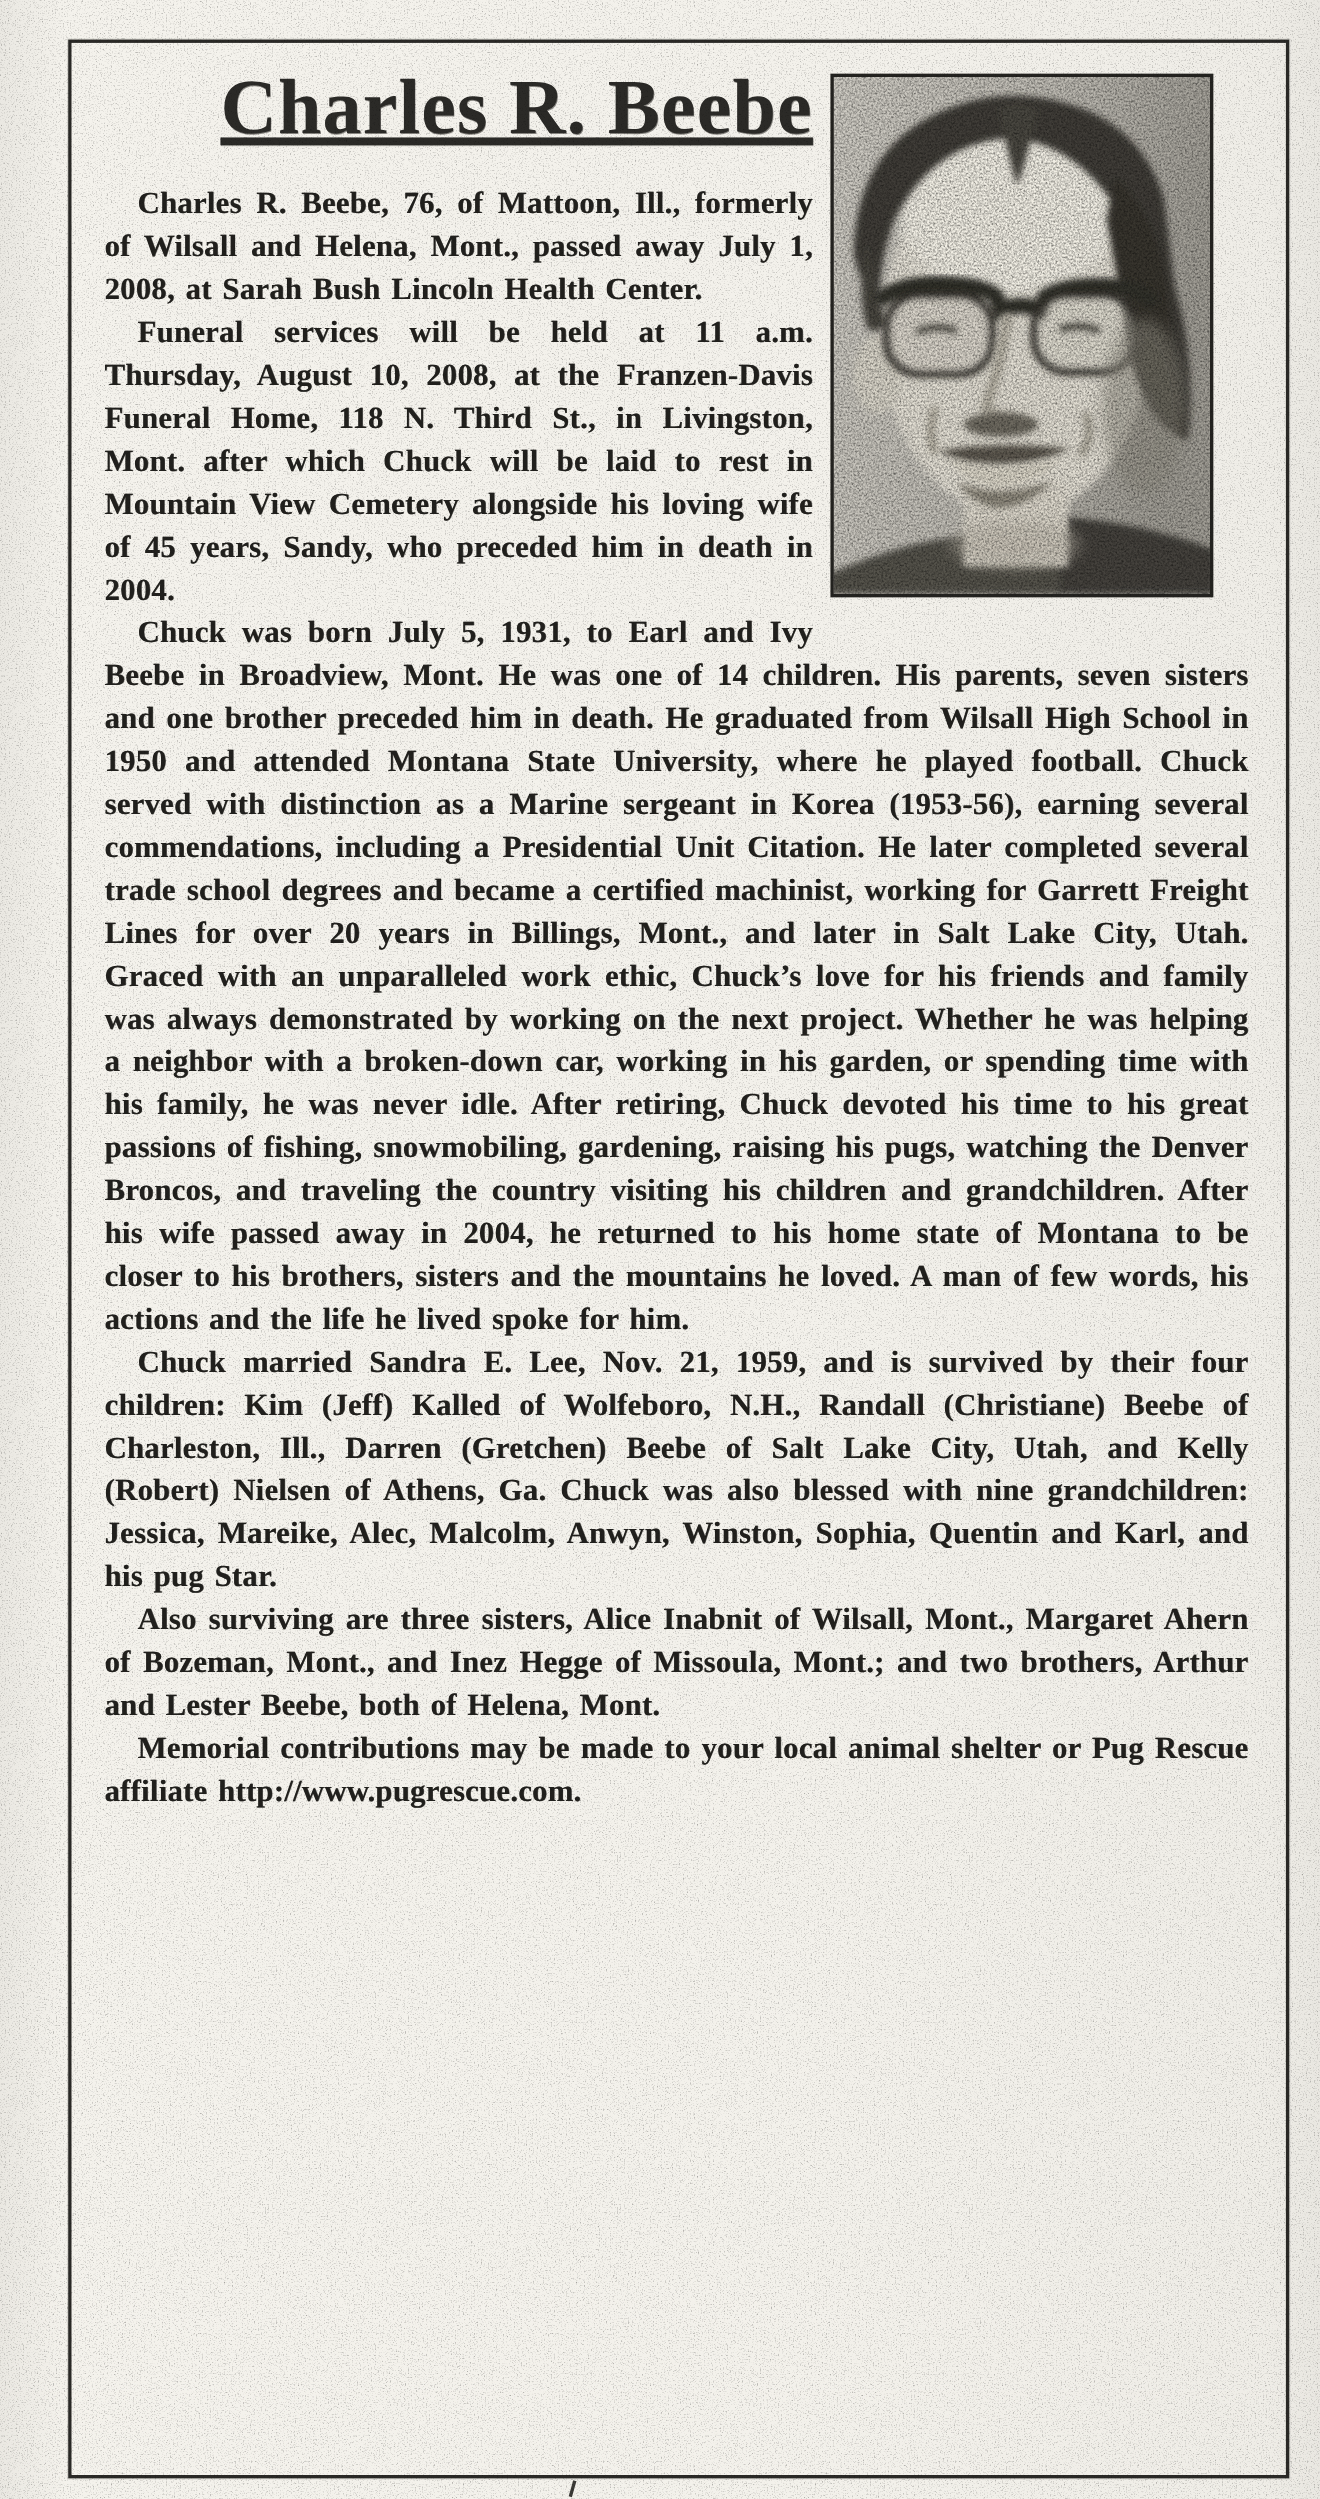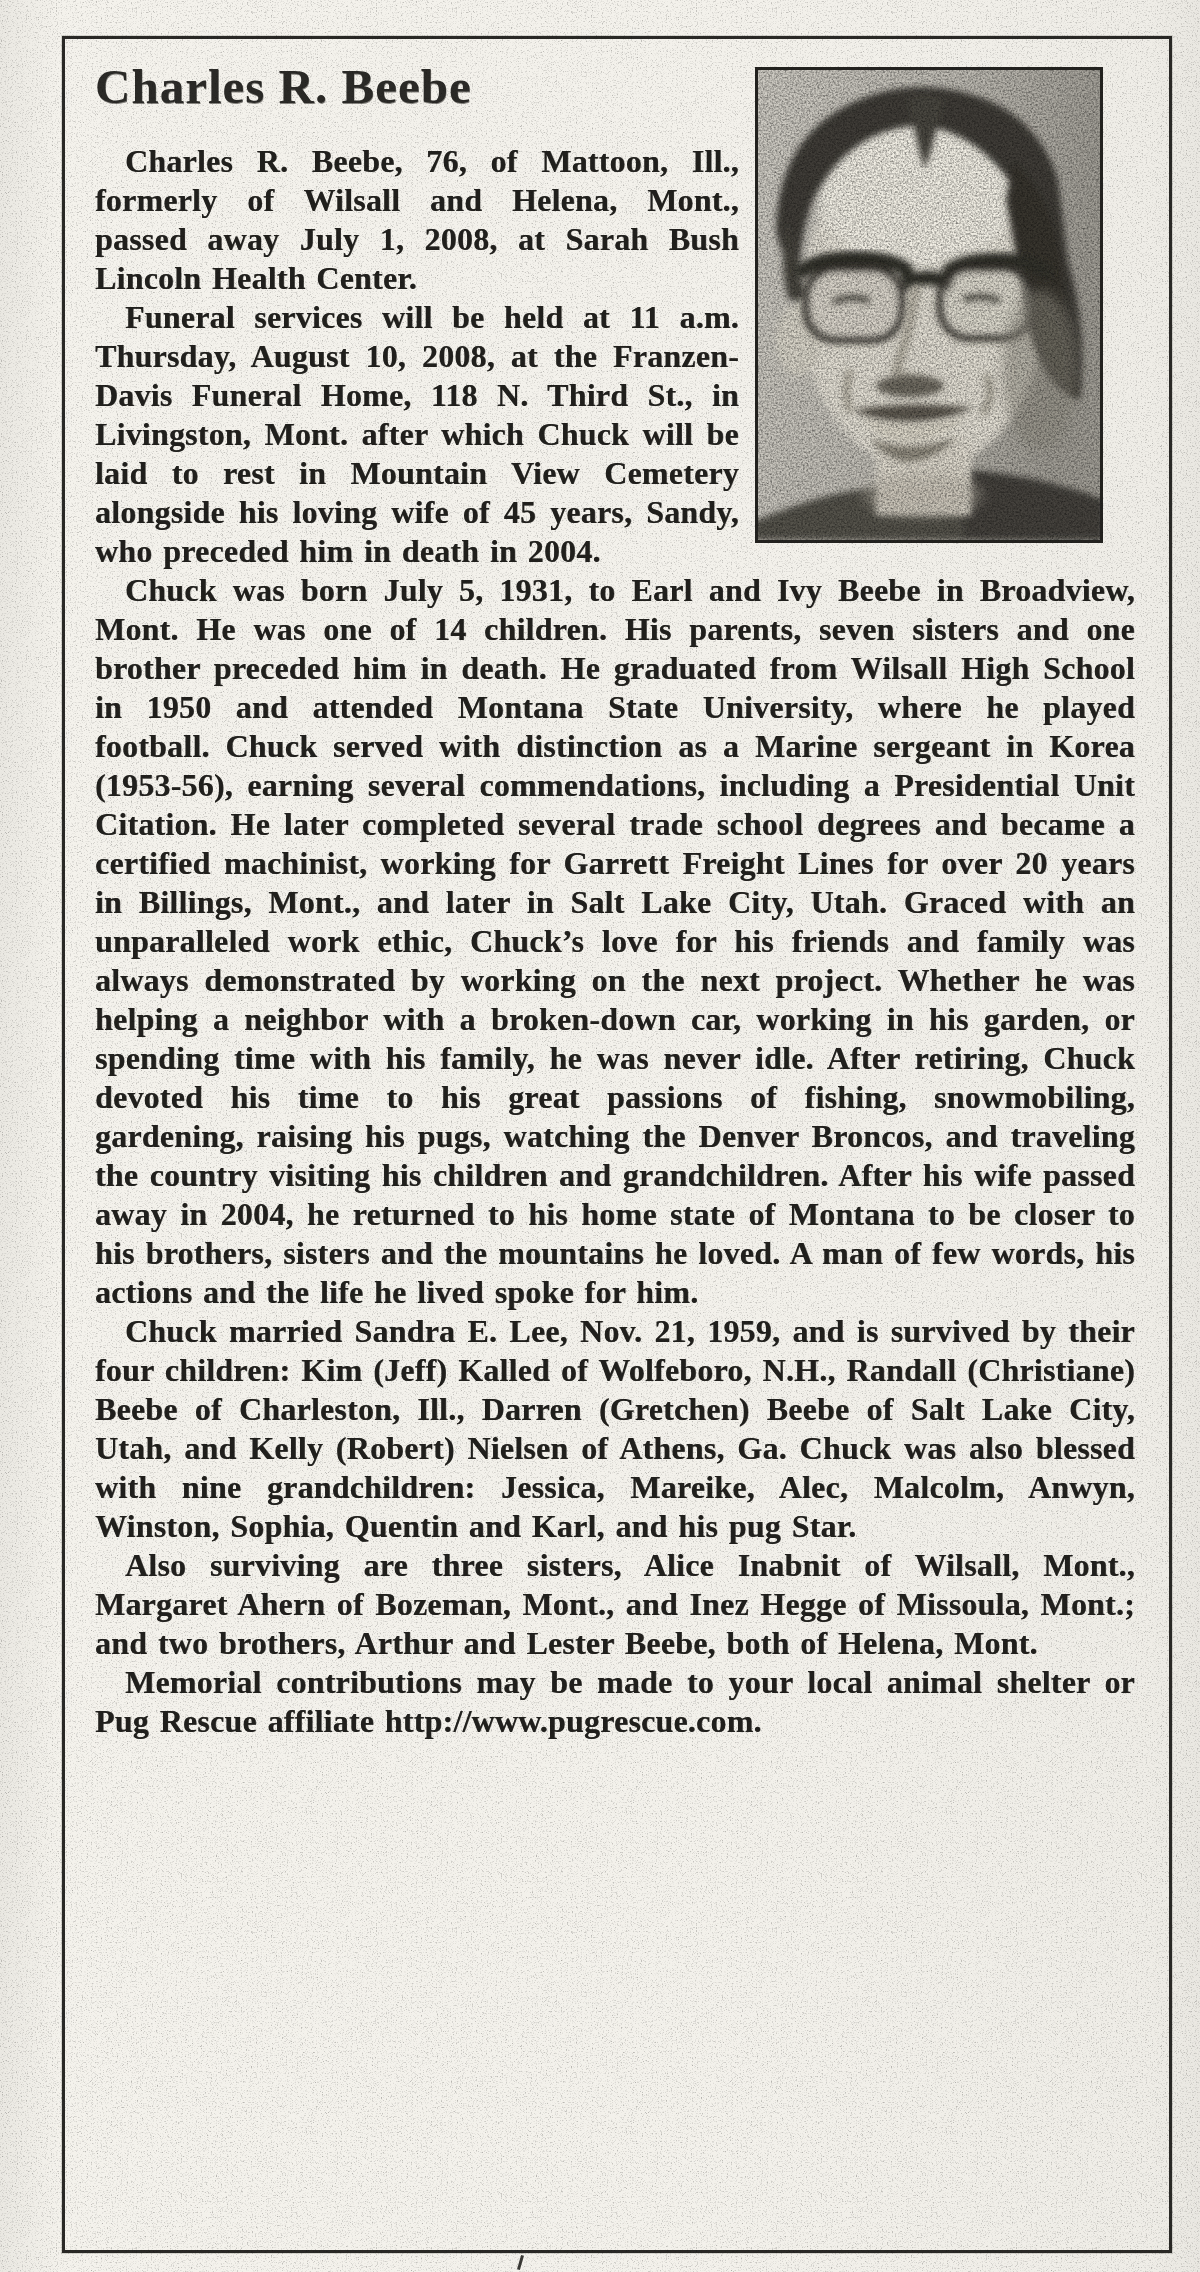--- a/index.html
+++ b/index.html
@@ -27,30 +27,31 @@
     float:right;
     width:348px;height:476px;
     margin:12px 32px 18px 16px;
     border:3px solid #23221f;
     box-sizing:border-box;
     background:#bdbab2;
     overflow:hidden;
   }
   .photo svg{display:block;width:100%;height:100%;}
   h1.headline{
-    font-size:49px;line-height:1.05;
+    font-size:71px;line-height:1.05;
     font-weight:bold;color:#2b2a27;
-    text-align:left;
+    text-align:right;
     margin:6px 0 30px 0;
     letter-spacing:1px;
     text-shadow:0.5px 0.5px 0 rgba(43,42,39,0.55);
+    text-decoration:underline;
   }
   .body-copy p{
     margin:0;
-    font-size:32px;line-height:39px;
+    font-size:28px;line-height:39px;
     font-weight:bold;
     color:#21201d;
     text-align:justify;
     text-indent:30px;
     letter-spacing:0.2px;
     word-spacing:2.5px;
     text-shadow:0.4px 0 0 rgba(33,32,29,0.6);
   }
   .stray-mark{
     position:absolute;left:519px;top:2255px;

